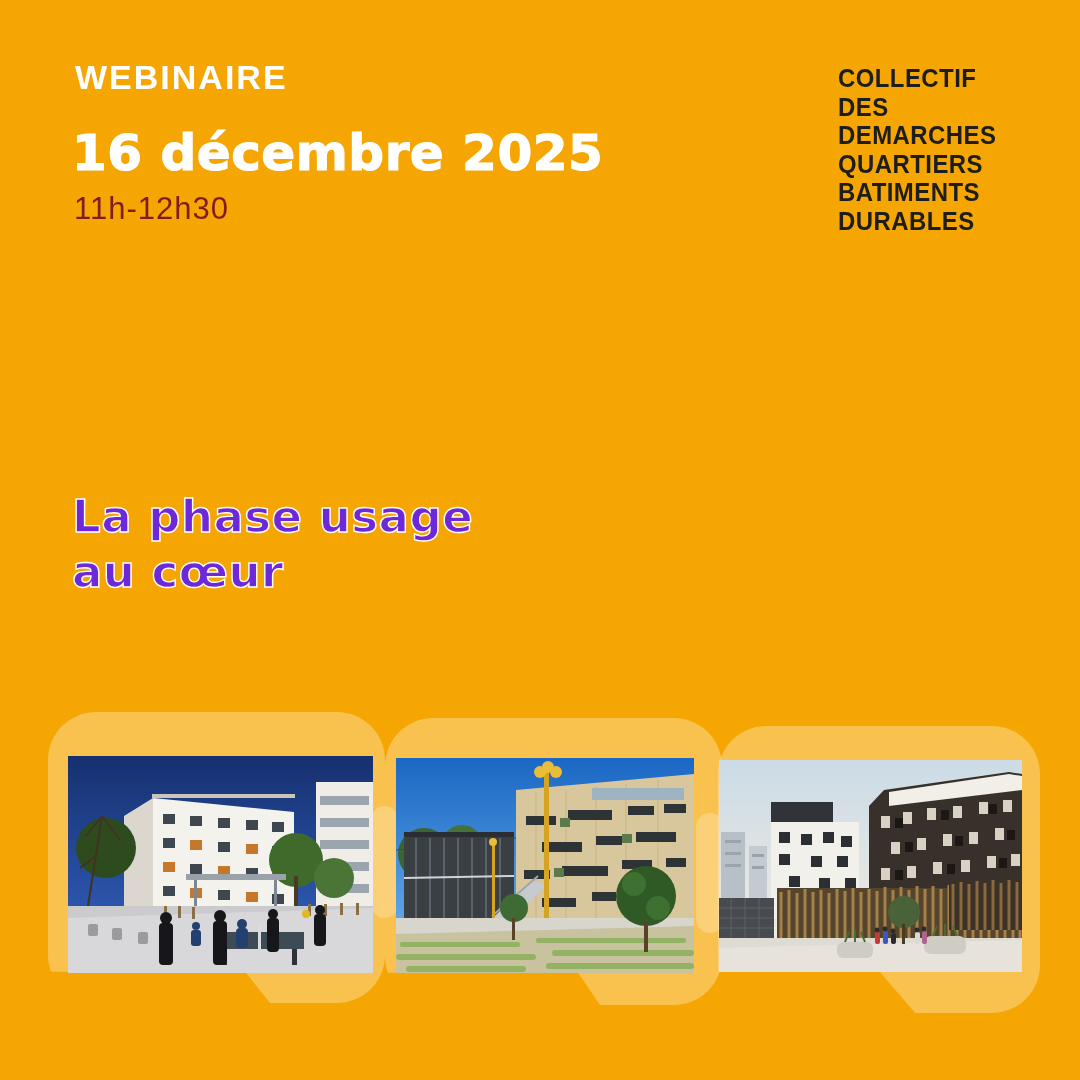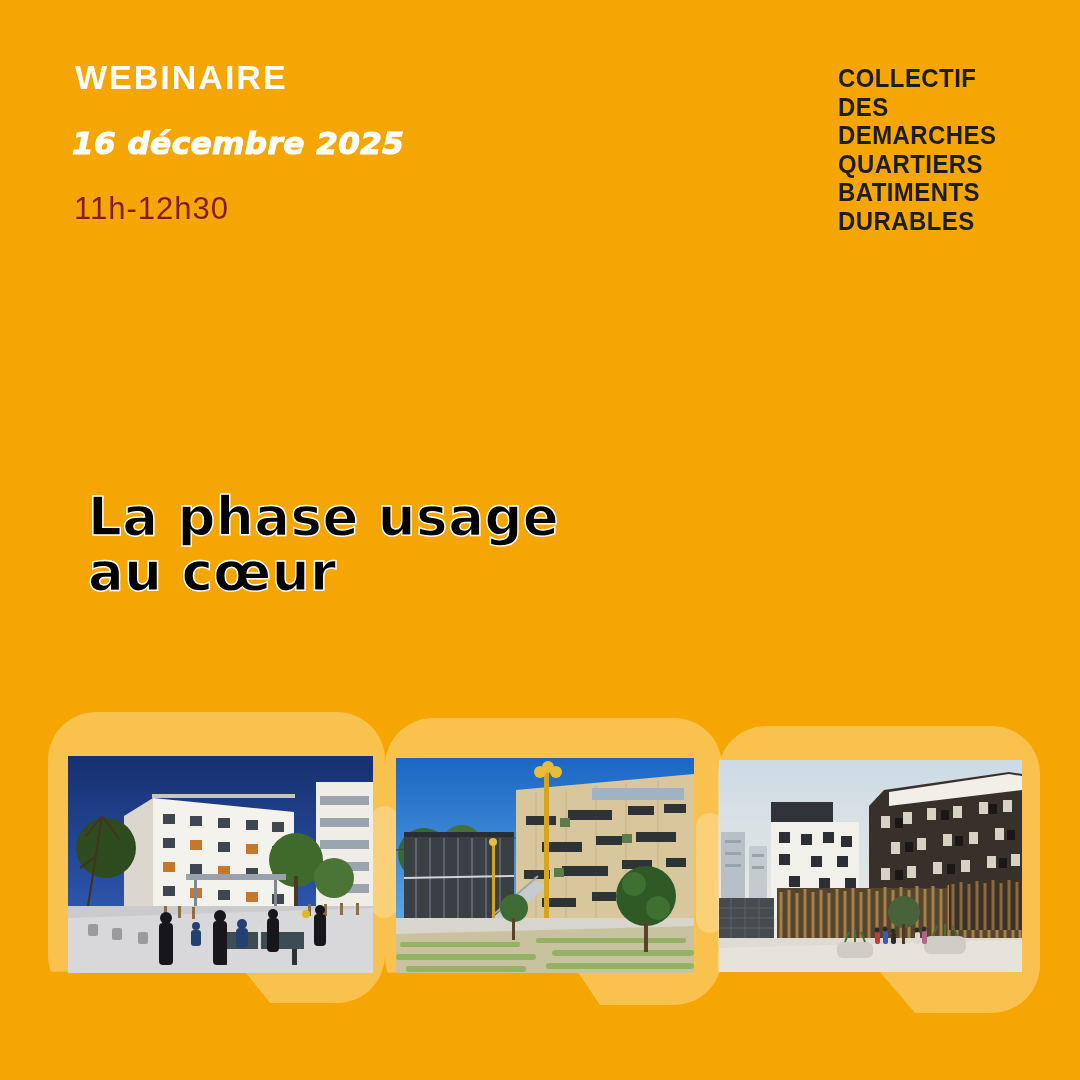--- a/index.html
+++ b/index.html
@@ -11,21 +11,21 @@
   .abs{position:absolute;}
 
   
   .kicker{
     left:75px;top:60px;color:#fff;
     font-family:"Liberation Sans",sans-serif;
     font-size:34px;font-weight:600;letter-spacing:2px;line-height:1;
   }
   .date{
     left:72px;top:128px;color:#fff;
-    font-size:31px;font-weight:800;letter-spacing:.5px;line-height:1;font-style:italic;
+    font-size:50px;font-weight:800;letter-spacing:.5px;line-height:1;
     -webkit-text-stroke:1.2px #fff;
   }
   .time{
     left:74px;top:193px;color:#7f1d1d;
     font-family:"Liberation Sans",sans-serif;
     font-size:31px;font-weight:400;letter-spacing:1px;line-height:1;
   }
 
   
   .logo{
@@ -37,22 +37,22 @@
   .logo span{display:block;}
 
   
   .title{
     left:68px;top:276px;margin:0;color:#0D0D0D;
     font-size:76px;font-weight:900;line-height:96px;letter-spacing:1px;
     -webkit-text-stroke:2.2px #0D0D0D;white-space:nowrap;
   }
   .title span{display:block;}
   .subtitle{
-    left:88px;top:489px;color:#000000;
-    font-size:53px;font-weight:800;line-height:55px;letter-spacing:.5px;
+    left:72px;top:489px;color:#6d28d9;
+    font-size:45px;font-weight:800;line-height:55px;letter-spacing:.5px;
     -webkit-text-stroke:1.4px #fff;white-space:nowrap;
   }
   .subtitle span{display:block;}
 
   
   .tile{position:absolute;background:rgba(255,255,255,.30);border-radius:48px;}
   .t1{left:48px;top:712px;width:337px;height:291px;
       clip-path:polygon(0 0,100% 0,100% 100%,65.9% 100%,58.5% 89.3%,0 89.3%);}
   .t2{left:385px;top:718px;width:337px;height:287px;
       clip-path:polygon(0 0,100% 0,100% 100%,63.8% 100%,57.3% 88.8%,0 88.8%);}

